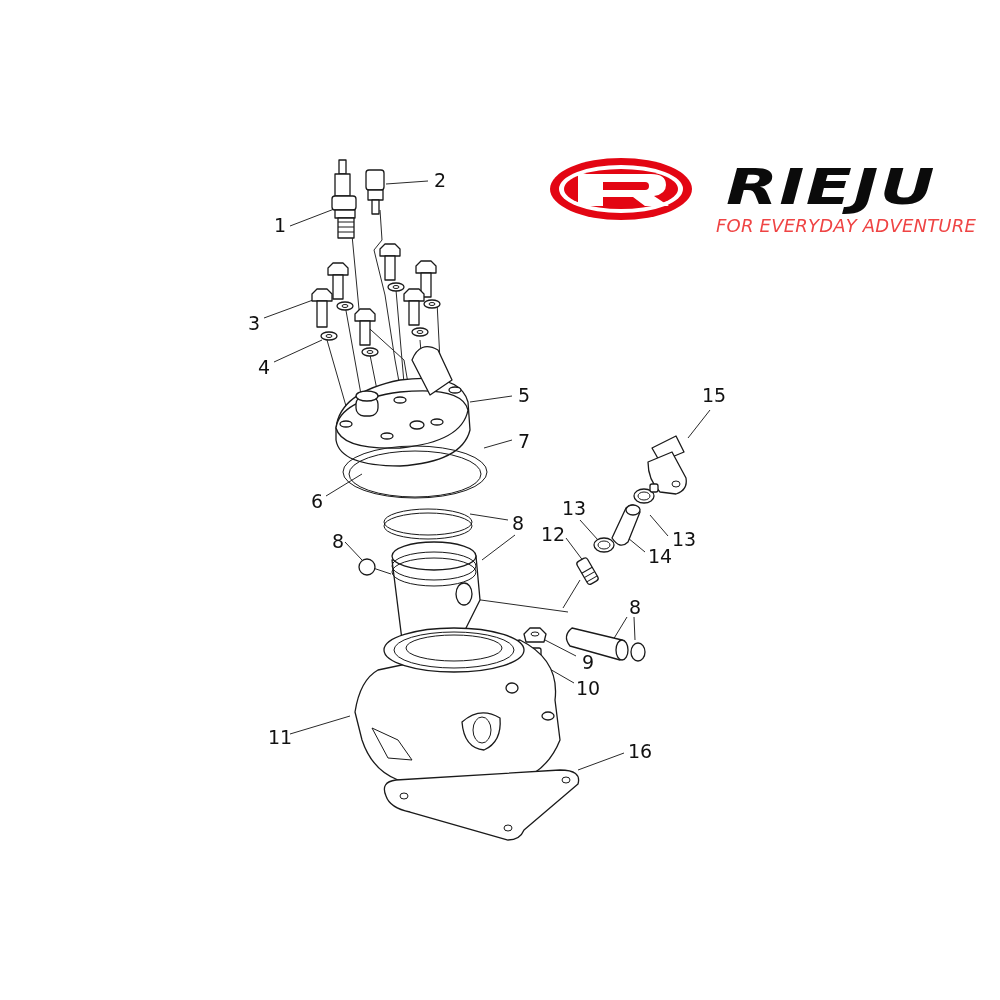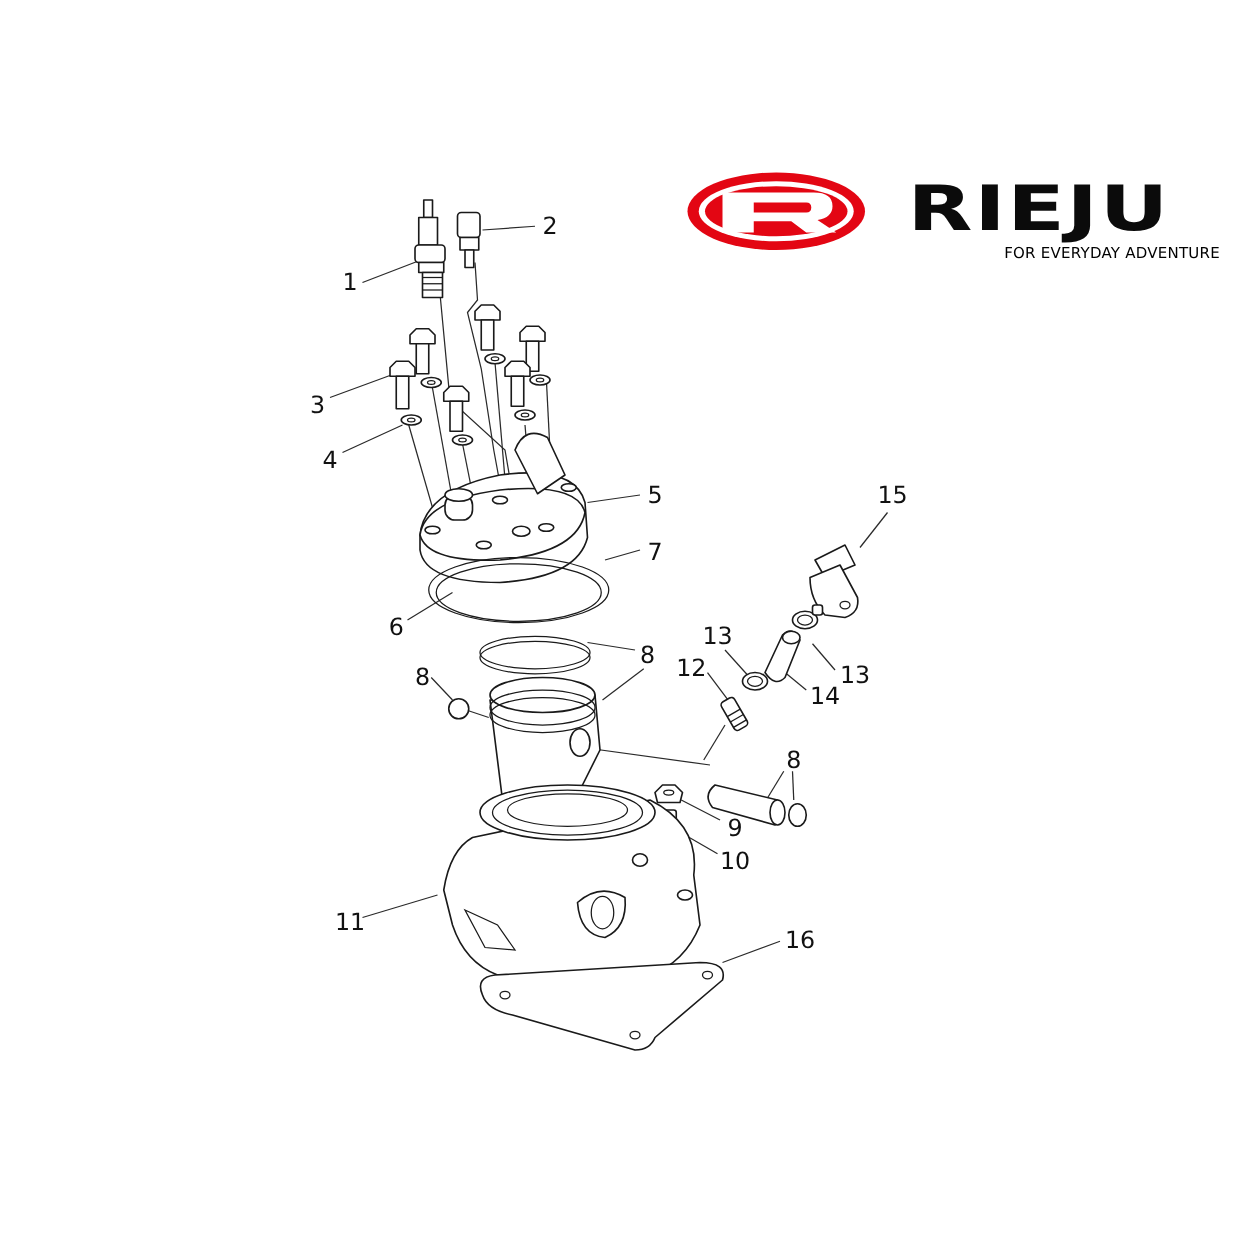--- a/index.html
+++ b/index.html
@@ -3,27 +3,27 @@
 <meta charset="utf-8">
 <style>
   html, body { margin: 0; padding: 0; background: #ffffff; }
   body { width: 1000px; height: 1000px; position: relative; overflow: hidden;
          font-family: "DejaVu Sans", sans-serif; }
   #diagram { position: absolute; left: 0; top: 0; width: 1000px; height: 1000px; }
   .part { fill: #ffffff; stroke: #1a1a1a; stroke-width: 1.3; stroke-linejoin: round; }
   .thin { fill: none; stroke: #1a1a1a; stroke-width: 1; }
   .lead { fill: none; stroke: #2a2a2a; stroke-width: 1; }
   .callout { font-family: "DejaVu Sans", sans-serif; font-size: 19px; fill: #111111; }
-  .logo { position: absolute; left: 548px; top: 136px; width: 430px; height: 80px; }
+  .logo { position: absolute; left: 548px; top: 156px; width: 430px; height: 80px; font-style: italic; }
   .logo svg { position: absolute; left: 0; top: 0; }
   .brand-word { position: absolute; left: 178px; top: 6px; font-family: "DejaVu Sans", sans-serif;
                 font-weight: bold; font-size: 50px; letter-spacing: 1px; color: #0b0b0b;
                 transform: scaleX(1.35); transform-origin: left top; line-height: 1; }
   .tagline { position: absolute; right: 2px; top: 59px; font-family: "DejaVu Sans", sans-serif;
-             font-size: 12px; color: #000000; letter-spacing: 0.2px; }
+             font-size: 18px; color: #ef4444; letter-spacing: 0.2px; }
 </style>
 </head>
 <body>
 
 <div class="logo">
   <svg width="150" height="70" viewBox="0 0 150 70">
     <ellipse cx="73" cy="33" rx="71" ry="31" fill="#e30613"></ellipse>
     <ellipse cx="73" cy="33" rx="62" ry="24" fill="#ffffff"></ellipse>
     <ellipse cx="73" cy="33" rx="57" ry="20" fill="#e30613"></ellipse>
     <path d="M30 18 H103 Q118 18 118 29 Q118 38 106 40 L121 50 H97 L85 41 H55 V50 H30 Z" fill="#ffffff"></path>

